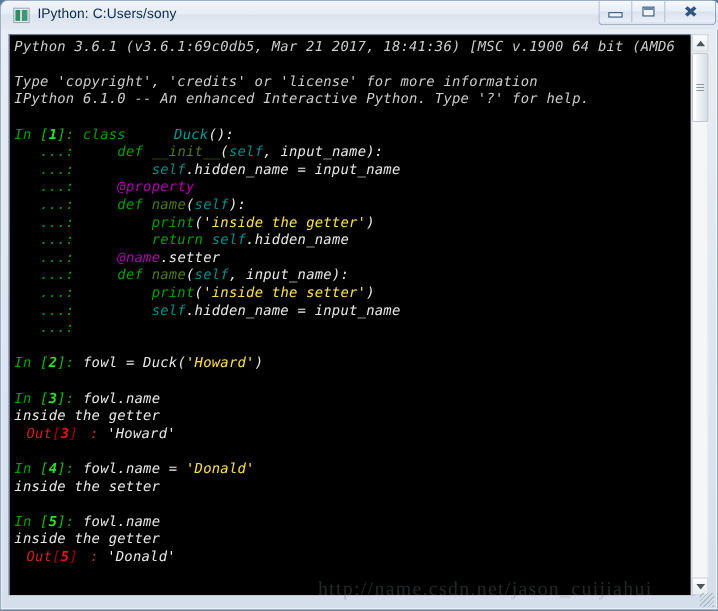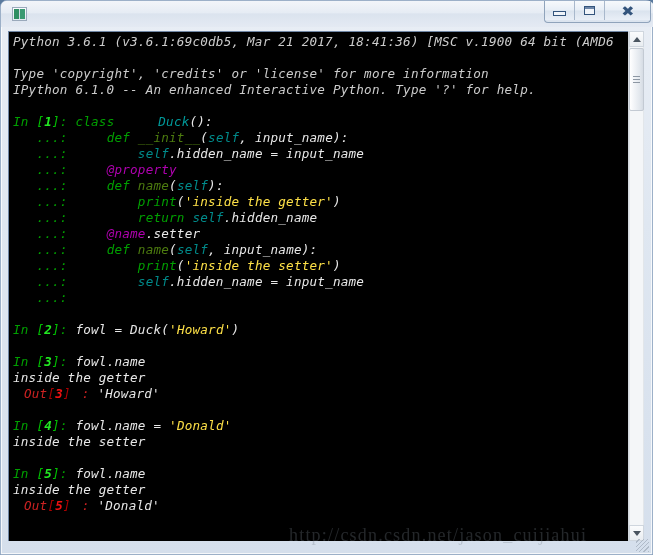--- a/index.html
+++ b/index.html
@@ -233,20 +233,21 @@
 </style>
 </head>
 <body>
 
 <div class="window">
 
   <div class="titlebar">
     <div class="title-icon">
       <div class="title-icon-inner"></div>
     </div>
+    <div class="title-text">IPython: C:Users/sony</div>
 
     <div class="win-buttons">
       <div class="win-btn">
         <div class="glyph-min"></div>
       </div>
       <div class="win-btn">
         <div class="glyph-max"></div>
       </div>
       <div class="win-btn">
         <div class="glyph-close">✖</div>
@@ -264,16 +265,16 @@
     </div>
     <div class="sb-track"></div>
     <div class="sb-thumb">
       <div class="sb-grip"></div>
     </div>
     <div class="sb-arrow down">
       <div class="tri tri-down"></div>
     </div>
   </div>
 
-  <div class="watermark">http://csdn.csdn.net/jason_cuijiahui</div>
+  <div class="watermark">http://name.csdn.net/jason_cuijiahui</div>
 
   <div class="resize-grip"></div>
 </div>
 
 </body></html>

